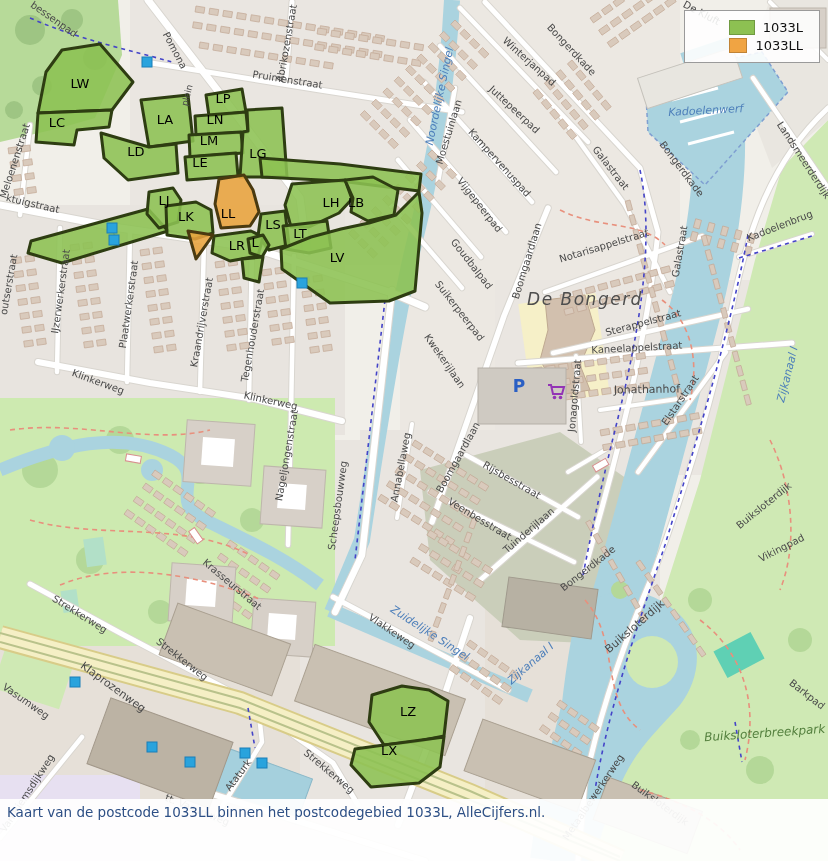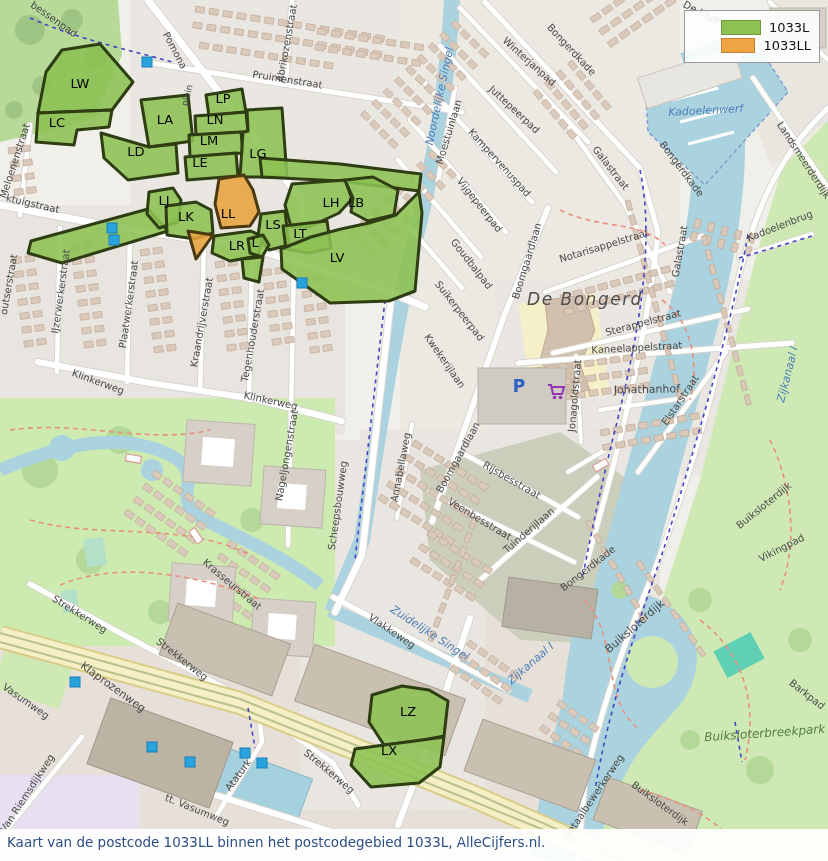--- a/index.html
+++ b/index.html
@@ -1,24 +1,24 @@
 <!DOCTYPE html>
 <html><head>
 <meta charset="utf-8">
 <style>
   html,body{margin:0;padding:0;}
   body{width:828px;height:861px;overflow:hidden;font-family:"DejaVu Sans","Liberation Sans",sans-serif;background:#f1efe9;}
   #stage{position:relative;width:828px;height:861px;overflow:hidden;}
   #map-svg{position:absolute;left:0;top:0;}
   .legend{position:absolute;top:10px;right:8px;width:118px;background:rgba(255,255,255,0.88);
     border:1px solid #9a9a9a;padding:6px 8px;z-index:20;}
-  .legend-row{display:flex;align-items:center;gap:8px;margin:3px 0;padding-left:28px;}
+  .legend-row{display:flex;align-items:center;gap:8px;margin:3px 8px;padding-left:28px;}
   .legend-swatch{width:38px;height:13px;display:inline-block;border:1px solid rgba(0,0,0,0.2);}
   .legend-label{font-size:13px;color:#111;}
-  .caption{position:absolute;left:0;bottom:0;width:828px;height:32px;background:rgba(255,255,255,0.93);
+  .caption{position:absolute;left:0;bottom:0;width:828px;height:62px;background:rgba(255,255,255,0.93);
     z-index:30;padding:4px 0 0 7px;box-sizing:border-box;}
   .caption div{font-size:13.5px;line-height:18px;color:#2d4f85;white-space:nowrap;}
   text{font-family:"DejaVu Sans","Liberation Sans",sans-serif;}
   .lbl-street{fill:#4a4a4a;}
   .lbl-water{fill:#4d7fba;font-style:italic;}
   .lbl-park{fill:#55813f;font-style:italic;}
   .lbl-place{fill:#4e4e4e;font-style:italic;letter-spacing:1.5px;}
   .region-label{fill:#000;font-size:13px;}
 </style>
 </head>

